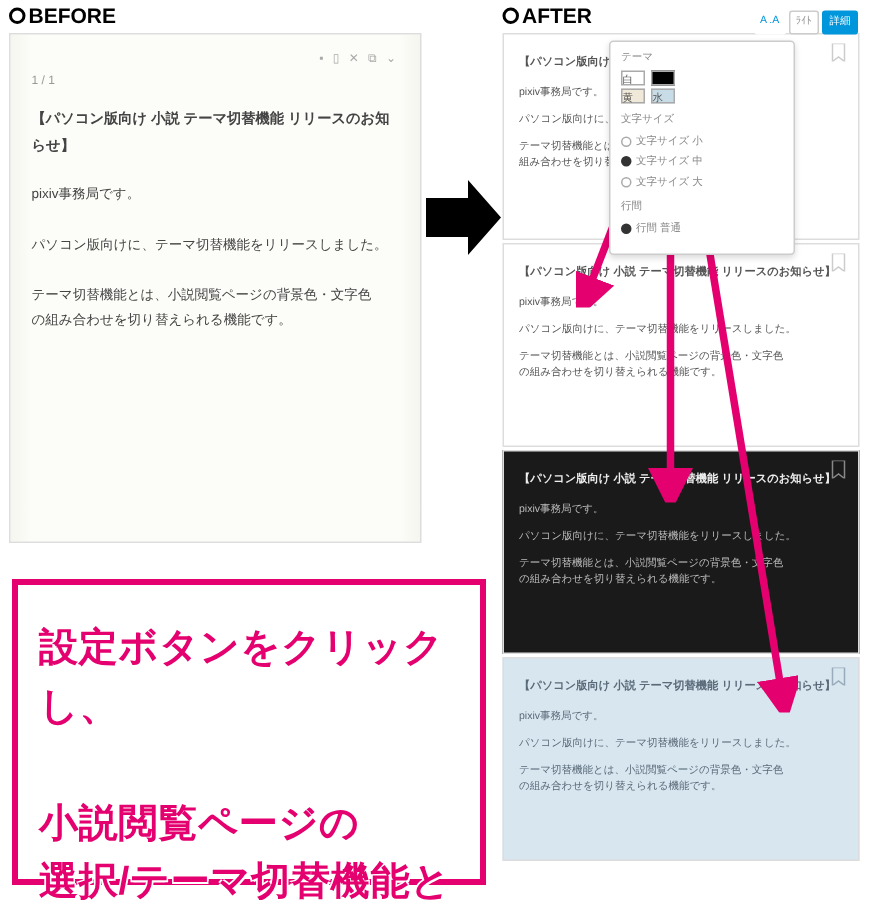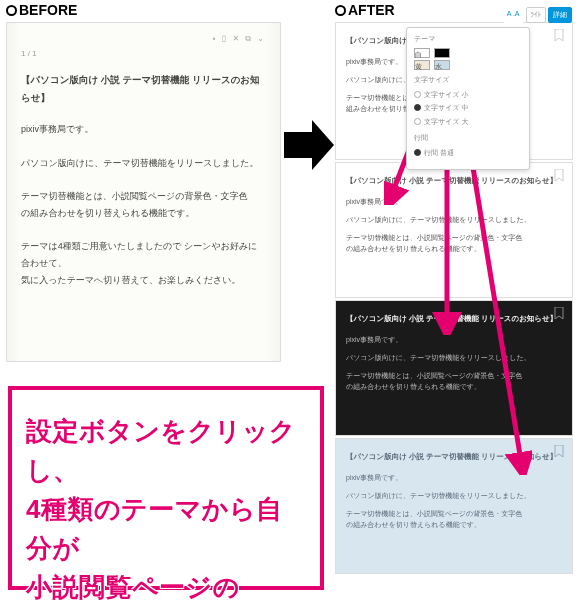--- a/index.html
+++ b/index.html
@@ -57,21 +57,20 @@
 <div class="label-before"><span class="circle"></span><span>BEFORE</span></div>
 <div class="label-after"><span class="circle"></span><span>AFTER</span></div>
 
 <div class="before-panel">
   <div class="tools">▪ ▯ ✕ ⧉ ⌄</div>
   <div class="pg">1 / 1</div>
   <div class="ttl">【パソコン版向け 小説 テーマ切替機能 リリースのお知らせ】</div>
   <p>pixiv事務局です。</p>
   <p>パソコン版向けに、テーマ切替機能をリリースしました。</p>
   <p><span>テーマ切替機能とは、小説閲覧ページの背景色・文字色</span><br><span>の組み合わせを切り替えられる機能です。</span></p>
-  <p><span>テーマは4種類ご用意いたしましたので シーンやお好みに合わせて、</span><br><span>気に入ったテーマへ切り替えて、お楽しみください。</span></p>
 </div>
 
 <div class="arrow-big">
   <svg width="50" height="50">
       <polygon points="0,12 28,12 28,0 50,25 28,50 28,38 0,38" fill="#000"></polygon>
     </svg>
 </div>
 
 <div class="after-col">
 
@@ -151,17 +150,17 @@
 <div class="pa" style="left:432px;top:135px"><svg width="30" height="200">
       <path d="M15 2 L15 192" stroke="#e4006f" stroke-width="5" fill="none" marker-end="url(#ah1)"></path>
     </svg></div>
 <div class="pa" style="left:462px;top:135px"><svg width="70" height="340">
       <path d="M6 2 L60 332" stroke="#e4006f" stroke-width="5" fill="none" marker-end="url(#ah1)"></path>
     </svg></div>
 
 <div class="inst">
   <div class="inst-text">
     <span>設定ボタンをクリックし、</span><br>
-    <span>4種類のテーマから自分が</span><br>
+    <br>
     <span>小説閲覧ページの</span><br>
     <span>選択/テーマ切替機能とは。</span>
   </div>
 </div>
 
 </body></html>

